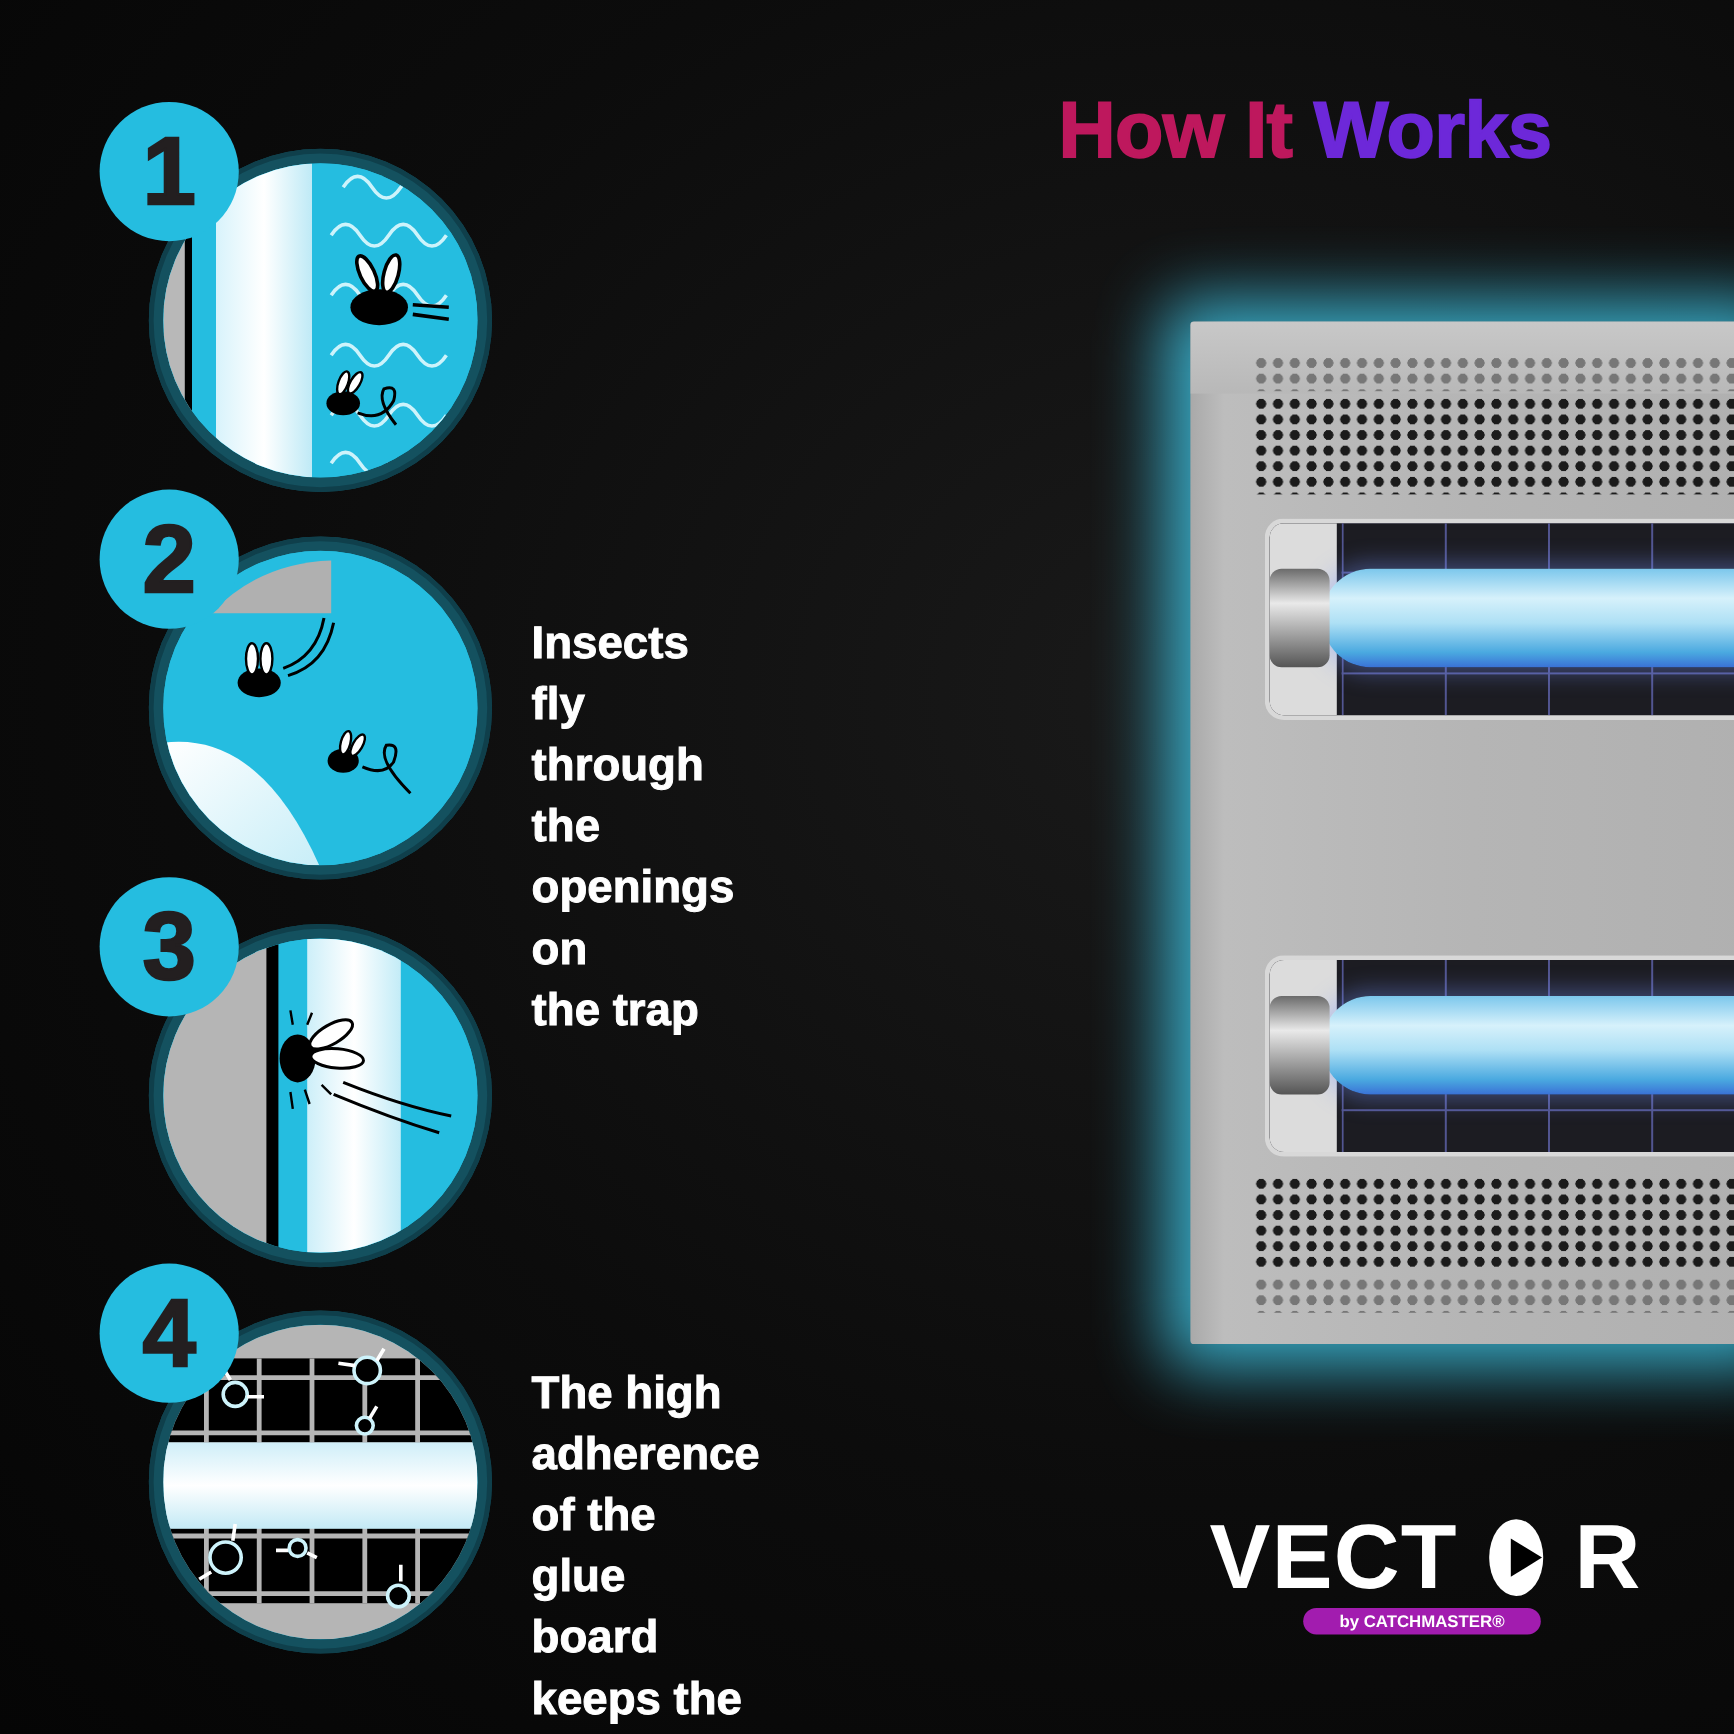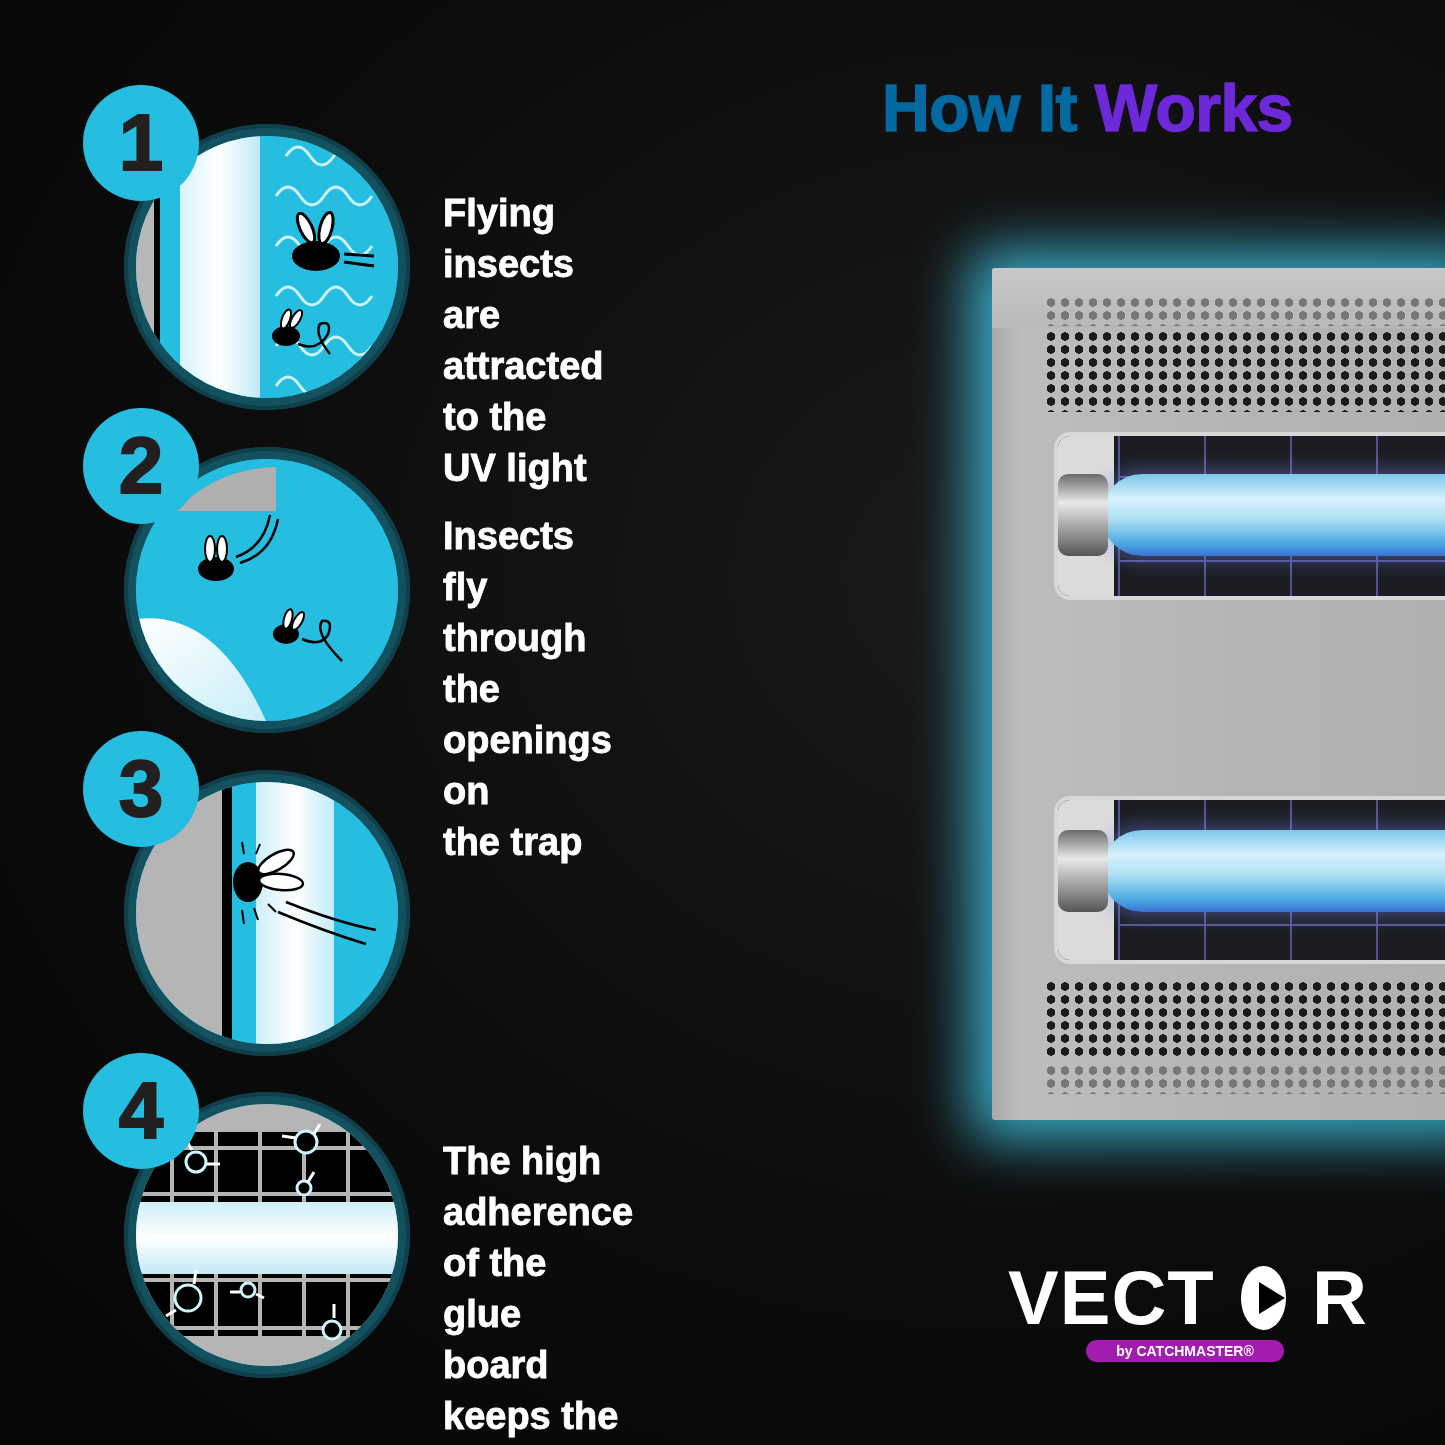--- a/index.html
+++ b/index.html
@@ -10,21 +10,21 @@
     position: relative;
     color: #fff;
   }
   .title {
     position: absolute; left: 882px; top: 70px;
     font-size: 66px; font-weight: 900; letter-spacing: -0.5px;
     white-space: nowrap;
     font-family: "Liberation Sans", sans-serif;
     -webkit-text-stroke: 1.5px currentColor;
   }
-  .title .w { color: #0369a1; }
+  .title .w { color: #be185d; }
   .title .c { color: #6d28d9; }
 
   
   .step { position: absolute; left: 80px; width: 340px; height: 330px; }
   .ring {
     position: absolute; left: 44px; top: 42px; width: 286px; height: 286px;
     border-radius: 50%;
     background: #14515f;
     box-shadow: 0 0 0 4px #0f3f4b inset;
   }
@@ -163,23 +163,20 @@
         <ellipse cx="170" cy="92" rx="6" ry="16" fill="#fff" stroke="#000" stroke-width="3" transform="rotate(-25 170 92)"></ellipse>
         <ellipse cx="190" cy="92" rx="6" ry="16" fill="#fff" stroke="#000" stroke-width="3" transform="rotate(15 190 92)"></ellipse>
         <path d="M208 118 l30 2 M208 126 l30 4" stroke="#000" stroke-width="3"></path>
         <ellipse cx="150" cy="200" rx="14" ry="10" fill="#000"></ellipse>
         <ellipse cx="150" cy="183" rx="4" ry="10" fill="#fff" stroke="#000" stroke-width="2" transform="rotate(20 150 183)"></ellipse>
         <ellipse cx="160" cy="183" rx="4" ry="10" fill="#fff" stroke="#000" stroke-width="2" transform="rotate(30 160 183)"></ellipse>
         <path d="M162 208 q20 8 30 -10 q4 -14 -8 -10 q-6 10 10 30" stroke="#000" stroke-width="2.5" fill="none"></path>
       </svg>
     </div>
   </div>
-  <div class="desc" style="left:363px; top:106px;">Flying insects are
-attracted to the
-UV light</div>
 </div>
 
 <div class="step" style="top:405px;">
   <div class="num">2</div>
   <div class="ring">
     <div class="ring-inner">
       <svg viewBox="0 0 262 262">
         <rect x="0" y="0" width="262" height="262" fill="#25bde0"></rect>
         <path d="M40 52 Q80 10 140 8 L140 52 Z" fill="#b0b0b0"></path>
         <defs>

